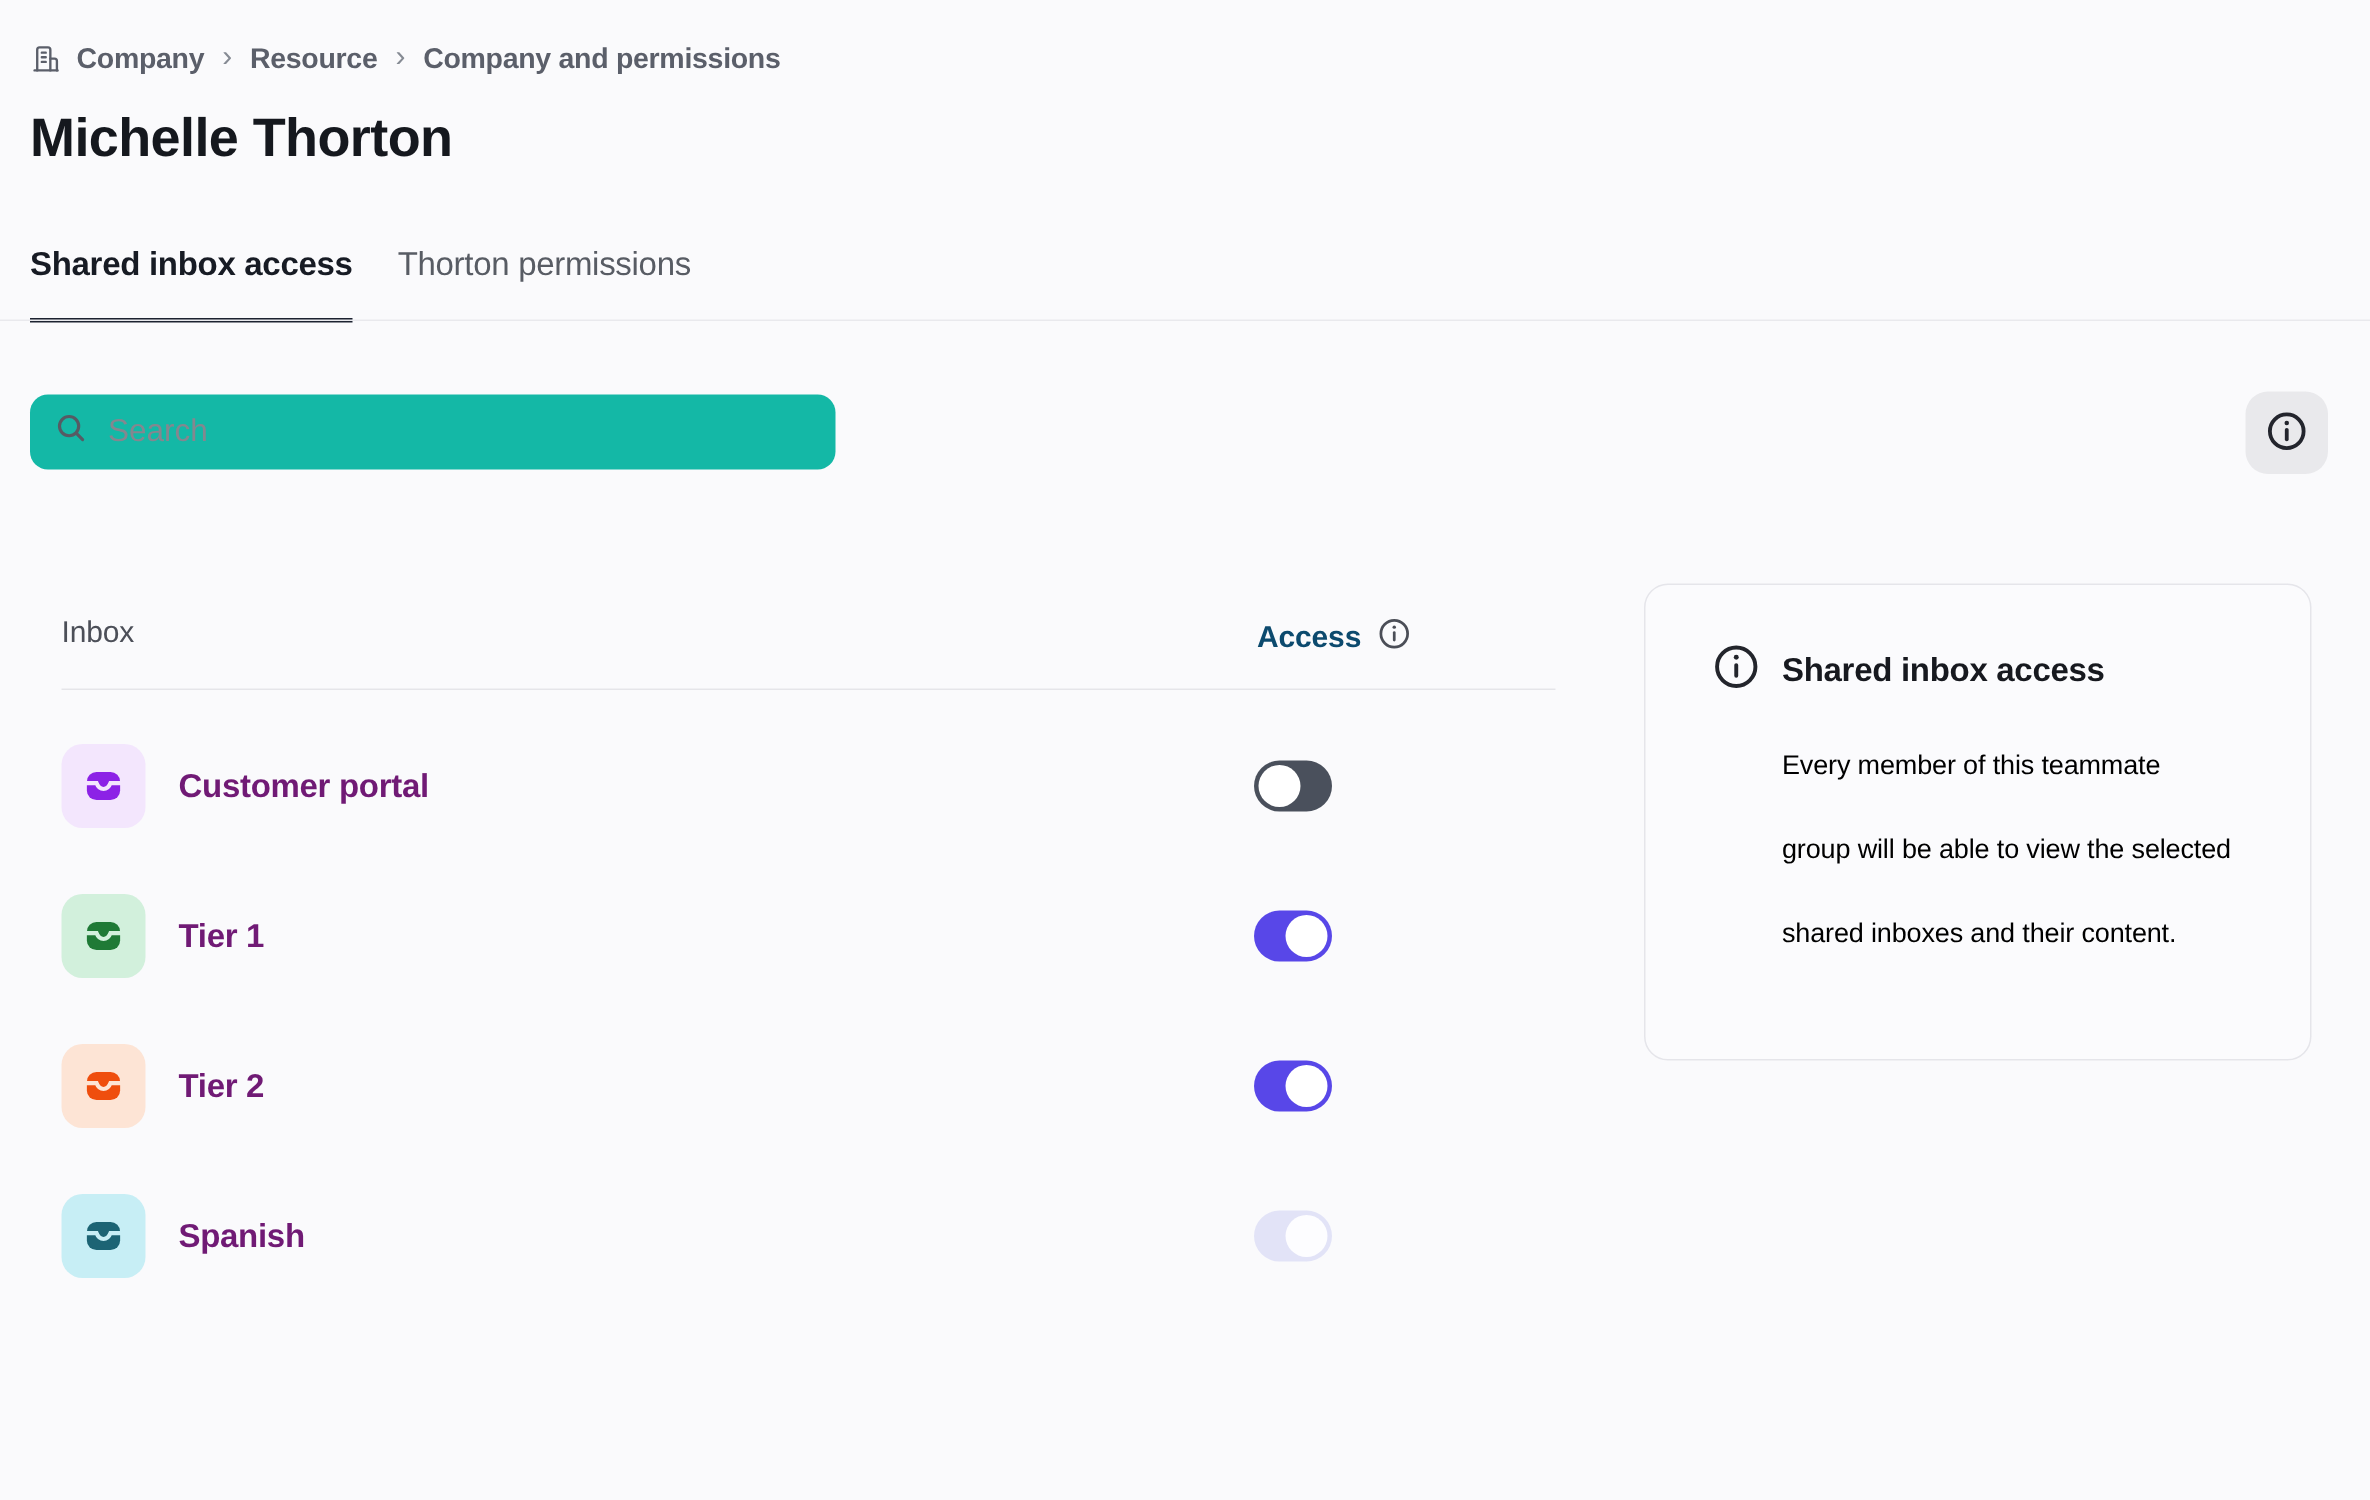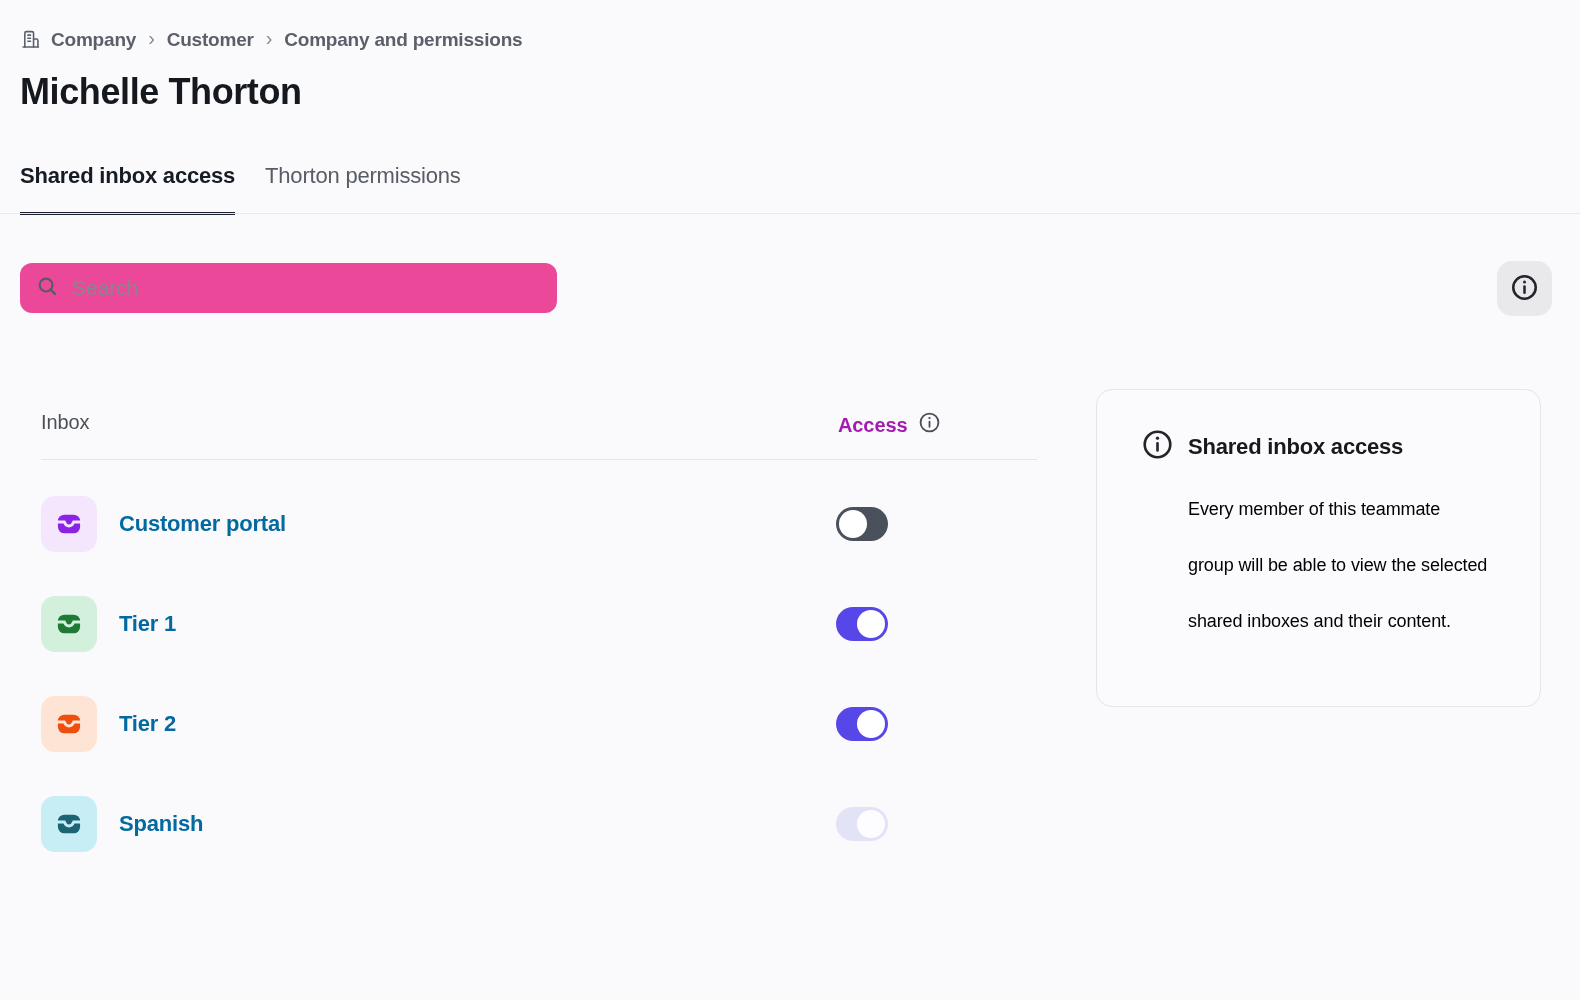--- a/index.html
+++ b/index.html
@@ -18,42 +18,42 @@
   .page-title { position:absolute; left:20px; top:71px; font-size:36px; font-weight:700; color:#15181e; letter-spacing:-0.4px; }
 
   
   .tabs { position:absolute; left:20px; top:163px; display:flex; gap:30px; }
   .tab { font-size:22px; letter-spacing:-0.2px; padding-bottom:23px; cursor:pointer; border-bottom:3px solid transparent; }
   .tab.active { color:#171b24; font-weight:600; border-bottom-color:var(--tab-underline); }
   .tab.inactive { color:#585c64; font-weight:500; }
   .tabs-divider { position:absolute; left:0; right:0; top:213px; height:1px; background:#e9e9ed; }
 
   
-  .search { position:absolute; left:20px; top:263px; width:537px; height:50px; background:#ec4899;
+  .search { position:absolute; left:20px; top:263px; width:537px; height:50px; background:#14b8a6;
     border-radius:12px; display:flex; align-items:center; padding:0 16px; gap:13px; }
   .search svg { flex:none; }
   .search input { border:none; outline:none; background:transparent; font-family:inherit;
     font-size:21px; color:#30333a; width:100%; }
   .search input::placeholder { color:#84878f; }
   .info-btn { position:absolute; left:1497px; top:261px; width:55px; height:55px; border:none;
     background:#e9e9ec; border-radius:15px; display:flex; align-items:center; justify-content:center;
     color:#23252d; cursor:pointer; }
 
   
   .table { position:absolute; left:41px; top:396px; width:996px; }
   .thead { position:relative; height:63px; }
   .th { font-size:20px; font-weight:500; color:#4c4f58; letter-spacing:-0.1px;text-align:right; }
   .th-inbox { position:absolute; left:0; top:15px; }
-  .th-access { position:absolute; left:797px; top:15px; display:flex; align-items:center; gap:11px; font-weight:600; color:#a21caf; }
+  .th-access { position:absolute; left:797px; top:15px; display:flex; align-items:center; gap:11px; font-weight:600; color:#0c4a6e; }
   .table-divider { height:1px; background:#e5e5e9; }
   .rows { padding-top:14px; }
   .row { position:relative; height:100px; display:flex; align-items:center; }
   .tile { width:56px; height:56px; border-radius:14px; background:var(--tile-bg); color:var(--tile-fg);
     display:flex; align-items:center; justify-content:center; flex:none; }
-  .row-label { margin-left:22px; font-size:22px; font-weight:700; color:#0369a1; letter-spacing:-0.2px; }
+  .row-label { margin-left:22px; font-size:22px; font-weight:700; color:#701a75; letter-spacing:-0.2px; }
   .toggle { position:absolute; left:795px; top:33px; width:52px; height:34px; border:none; border-radius:17px; cursor:pointer; }
   .toggle .knob { position:absolute; top:3px; width:28px; height:28px; border-radius:50%; background:#ffffff; }
   .toggle.t-off { background:var(--toggle-off); } .toggle.t-off .knob { left:3px; }
   .toggle.t-on { background:var(--toggle-on); } .toggle.t-on .knob { right:3px; }
   .toggle.t-on-disabled { background:var(--toggle-disabled); cursor:default; }
   .toggle.t-on-disabled .knob { right:3px; background:#fdfdff; }
 
   
   .card { position:absolute; left:1096px; top:389px; width:445px; height:318px; background:#fbfbfd;
     border:1px solid #e5e5ea; border-radius:16px; padding:38px 40px 0 44px; }
@@ -70,21 +70,21 @@
     <span>
       <svg width="21" height="21" viewBox="0 0 24 24" fill="none" stroke="currentColor" stroke-width="1.8" stroke-linecap="round" stroke-linejoin="round">
         <path d="M5.5 20.5V4.8c0-1 .8-1.8 1.8-1.8h6.4c1 0 1.8.8 1.8 1.8v15.7"></path>
         <path d="M15.5 11.5h3.2c1 0 1.8.8 1.8 1.8v7.2"></path>
         <path d="M3.5 20.5h17.5"></path>
         <path d="M9 7h3M9 10.5h3M9 14h3"></path>
       </svg>
     </span>
     <span class="crumb">Company</span>
     <span class="sep">›</span>
-    <span class="crumb">Customer</span>
+    <span class="crumb">Resource</span>
     <span class="sep">›</span>
     <span class="crumb">Company and permissions</span>
   </nav>
 
   <h1 class="page-title">Michelle Thorton</h1>
 
   <div class="tabs">
     <div class="tab active">Shared inbox access</div>
     <div class="tab inactive">Thorton permissions</div>
   </div>

